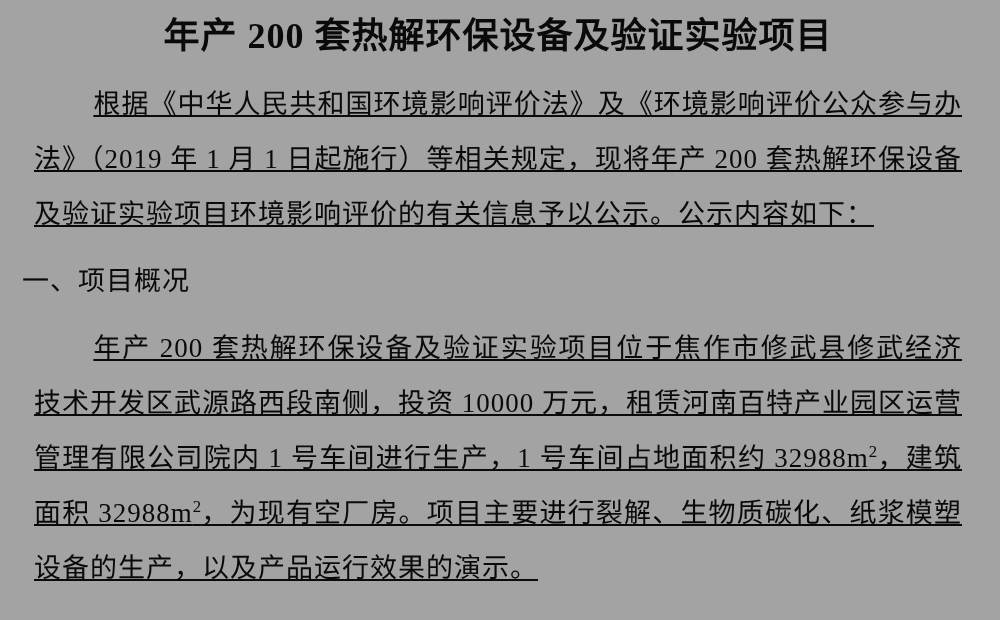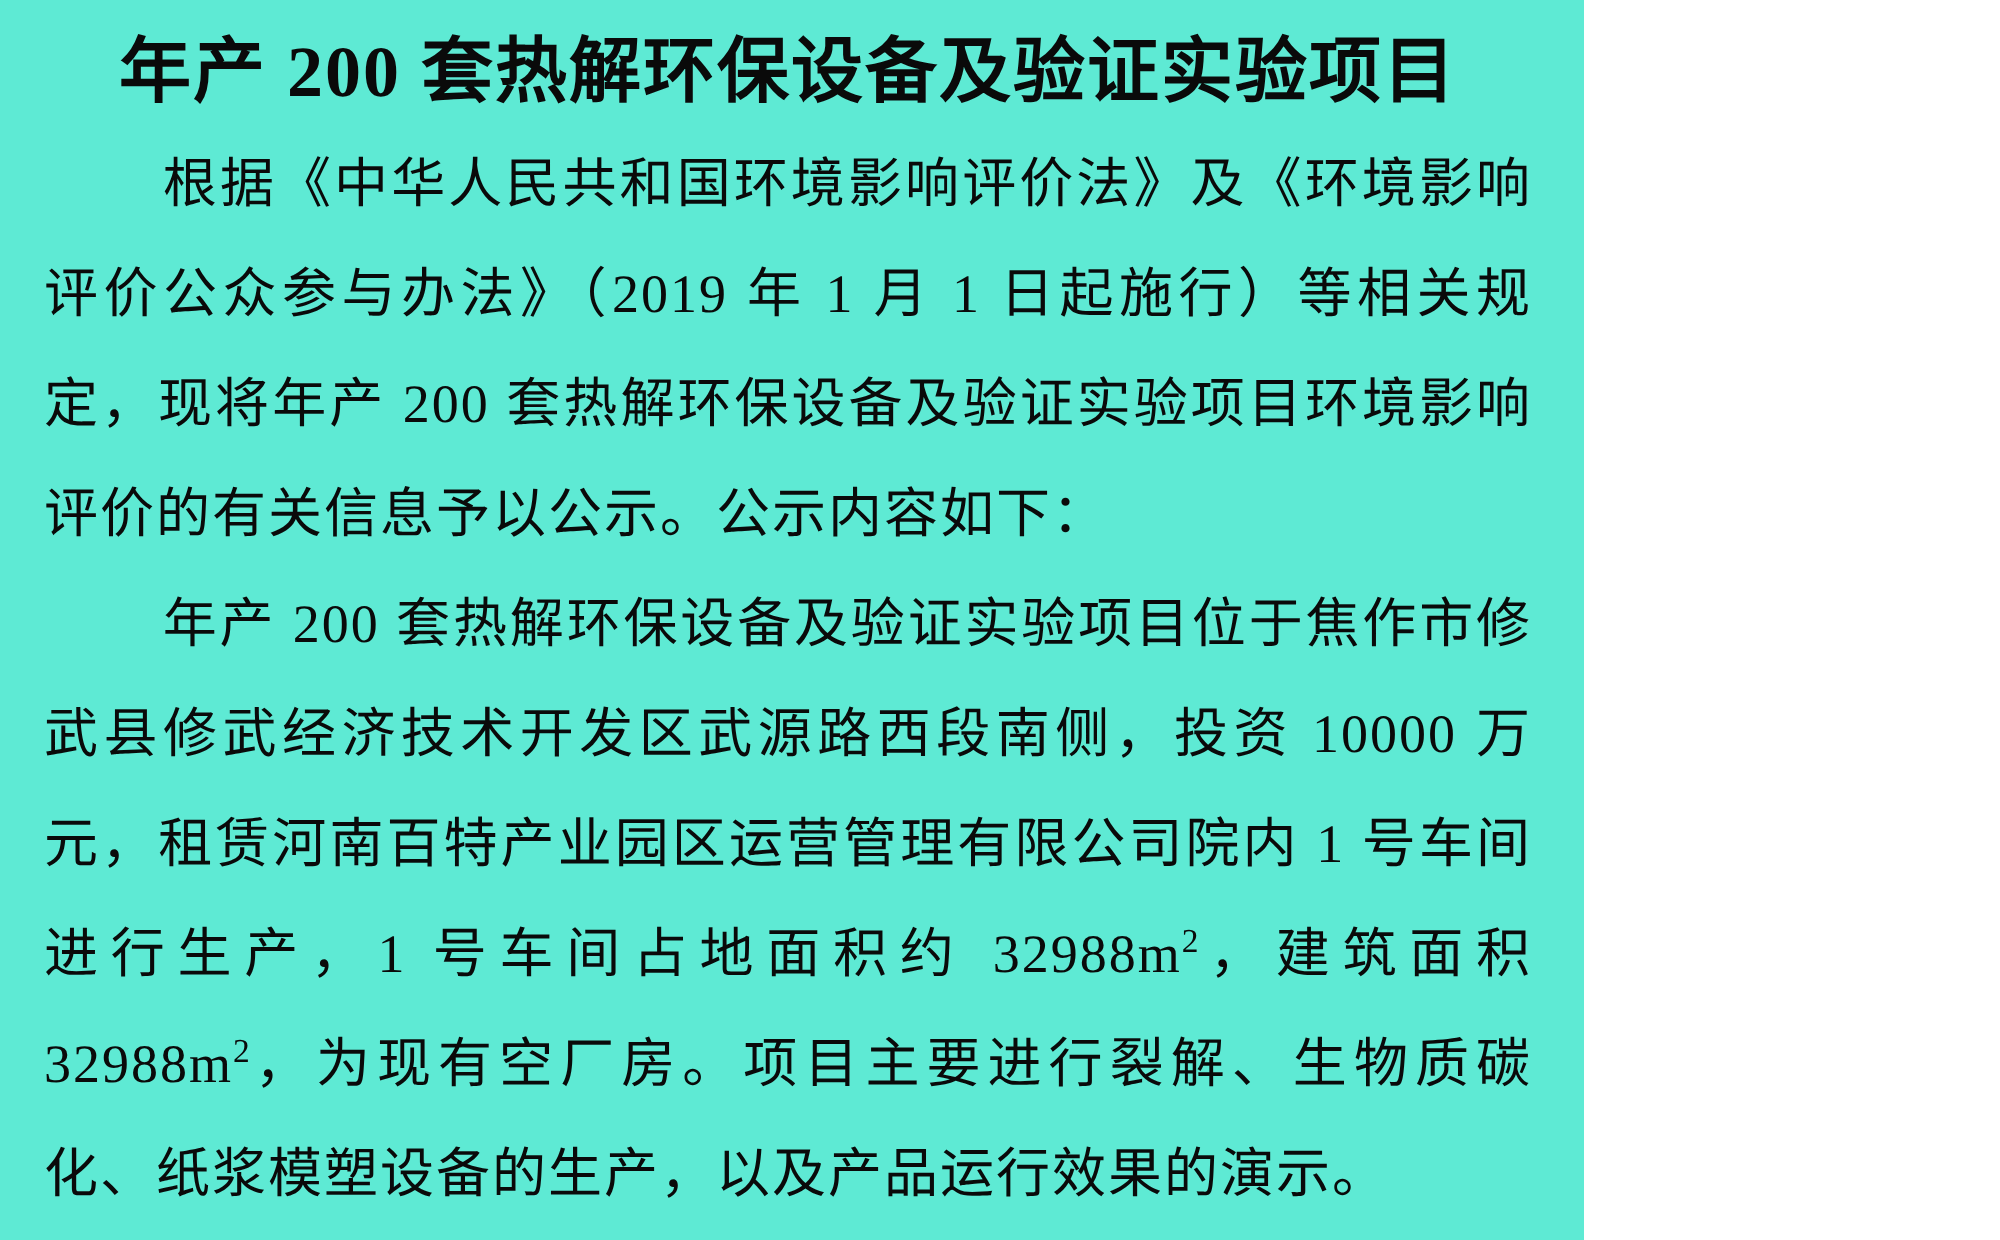--- a/index.html
+++ b/index.html
@@ -2,49 +2,50 @@
 <html lang="zh-CN"><head>
 <meta charset="utf-8">
 <style>
   html, body {
     margin: 0;
     padding: 0;
     background: #ffffff;
   }
   .page {
     position: relative;
-    width: 792px;
+    width: 1000px;
     height: 620px;
     box-sizing: border-box;
     padding: 8px 26px 0 22px;
-    background: #5eead4;
+    background: #a3a3a3;
     color: #0a0a0a;
     font-family: "Liberation Serif", "DejaVu Serif", serif;
     overflow: hidden;
   }
   .doc-title {
     margin: 0;
     font-size: 36px;
     font-weight: bold;
     text-align: center;
     line-height: 57px;
     letter-spacing: 1px;
   }
   .title-line {
     display: block;
     white-space: nowrap;
   }
   .body-para {
-    margin: 0;
+    margin: 12px;
     font-size: 27px;
     line-height: 55px;
     letter-spacing: 1px;
     text-align: justify;
     text-justify: inter-character;
     text-indent: 2.2em;
+    text-decoration: underline;
   }
   .section-heading {
     margin: 0;
     font-size: 27px;
     font-weight: normal;
     line-height: 55px;
     letter-spacing: 1px;
     text-align: left;
   }
   .sup-unit {
@@ -58,16 +59,17 @@
 <body>
 
 <div class="page">
 
   <h1 class="doc-title">
     <span class="title-line">年产 200 套热解环保设备及验证实验项目</span>
   </h1>
 
   <p class="body-para">根据《中华人民共和国环境影响评价法》及《环境影响评价公众参与办法》（2019 年 1 月 1 日起施行）等相关规定，现将年产 200 套热解环保设备及验证实验项目环境影响评价的有关信息予以公示。公示内容如下：</p>
 
+  <h2 class="section-heading">一、项目概况</h2>
 
   <p class="body-para"><span>年产 200 套热解环保设备及验证实验项目位于焦作市修武县修武经济技术开发区武源路西段南侧，投资 10000 万元，租赁河南百特产业园区运营管理有限公司院内 1 号车间进行生产，1 号车间占地面积约 32988m</span><sup class="sup-unit">2</sup><span>，建筑面积 32988m</span><sup class="sup-unit">2</sup><span>，为现有空厂房。项目主要进行裂解、生物质碳化、纸浆模塑设备的生产，以及产品运行效果的演示。</span></p>
 
 </div>
 
 </body></html>

